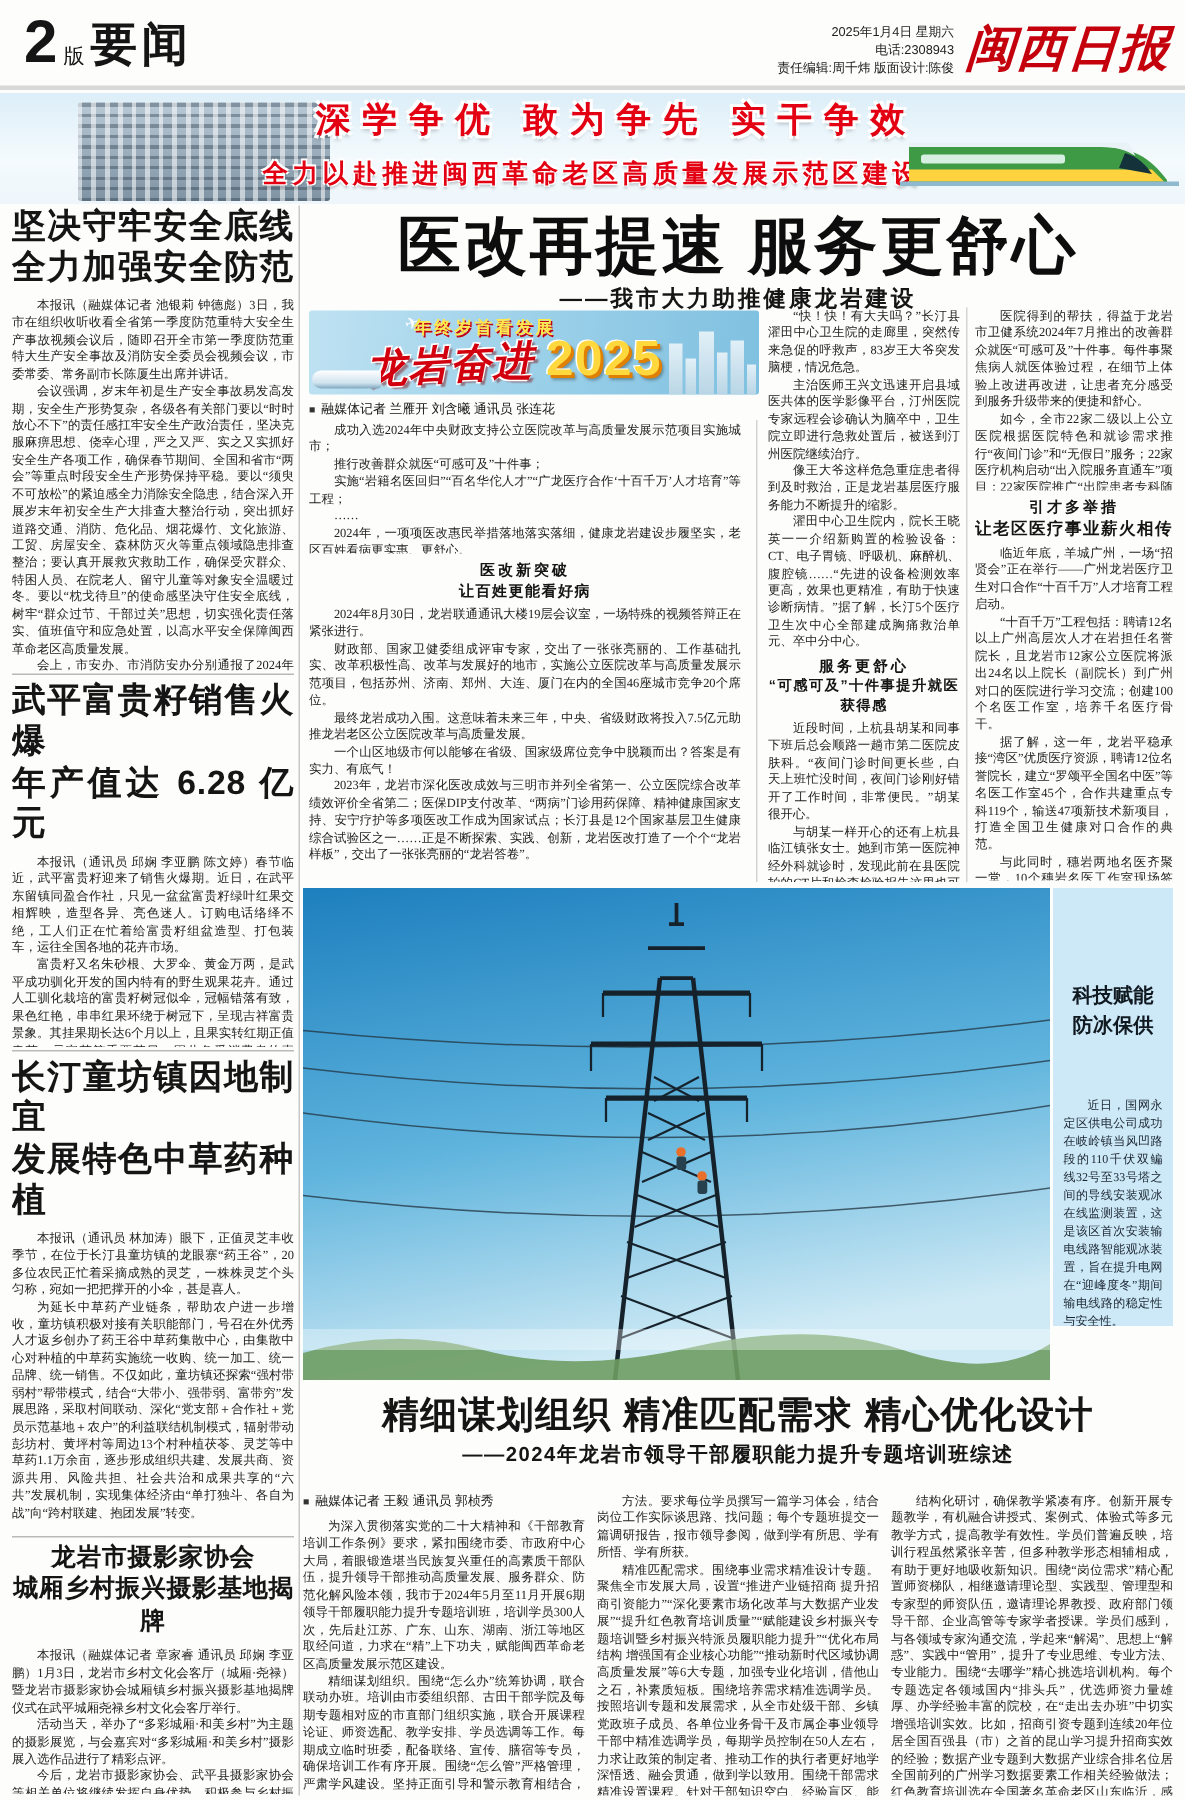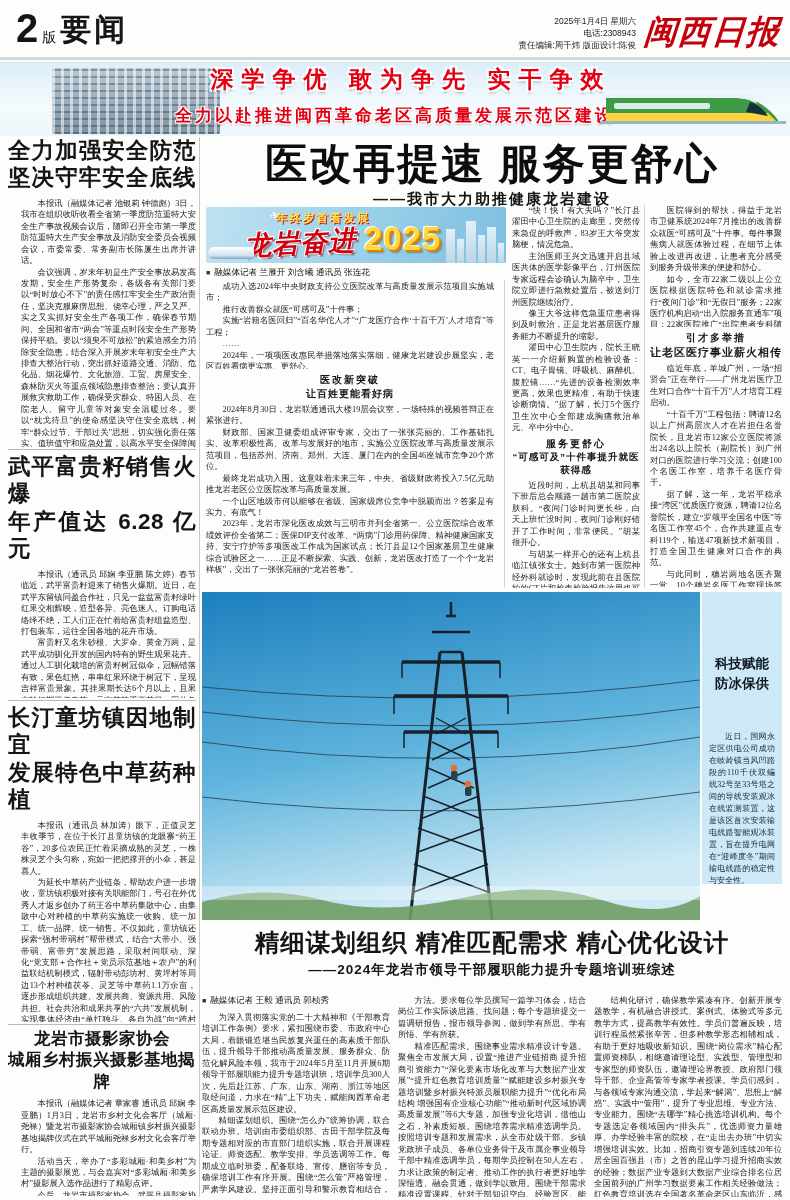--- a/index.html
+++ b/index.html
@@ -30,22 +30,22 @@
              color:#e30012;text-shadow:-2px -2px 0 #fff,2px -2px 0 #fff,-2px 2px 0 #fff,2px 2px 0 #fff,0 3px 3px rgba(0,0,0,.3);}
   .b-slogan2{position:absolute;left:0;top:42px;width:100%;text-align:center;
              font-family:"Liberation Sans",sans-serif;font-weight:900;font-size:17px;letter-spacing:3px;
              color:#e30012;text-shadow:-1px -1px 0 #fff,1px -1px 0 #fff,-1px 1px 0 #fff,1px 1px 0 #fff,0 2px 2px rgba(0,0,0,.25);}
   .b-train{position:absolute;right:4px;top:18px;}
   
   .vrule-main{position:absolute;left:199px;top:137px;width:1px;height:1060px;background:#c8c8c8;}
   .lart{position:absolute;left:8px;width:188px;overflow:hidden;}
   .l-head{font-family:"Liberation Sans",sans-serif;font-weight:900;font-size:22.5px;line-height:1.22;
           letter-spacing:.5px;text-align:justify;text-align-last:justify;}
-  .l-head.small{font-size:16.5px;text-align:left;text-align-last:center;line-height:1.3;}
-  .l-body{margin-top:6px;margin-left:13px;}
+  .l-head.small{font-size:16.5px;text-align:right;text-align-last:center;line-height:1.3;}
+  .l-body{margin-top:6px;}
   .l-body p,.colbox p{margin:0;text-indent:2em;font-size:8.3px;line-height:1.38;text-align:justify;color:#222;}
   .lrule{position:absolute;left:8px;width:188px;height:1px;background:#b9b9b9;}
   
   .m-title{position:absolute;left:202px;top:136px;width:580px;text-align:center;
            font-family:"Liberation Sans",sans-serif;font-weight:900;font-size:42px;letter-spacing:2px;color:#0d0d0d;}
   .m-sub{position:absolute;left:202px;top:190px;width:580px;text-align:center;
          font-family:"Liberation Sans",sans-serif;font-weight:700;font-size:15px;letter-spacing:2px;}
   .promo{position:absolute;left:206px;top:207px;width:300px;height:56px;overflow:hidden;border-radius:2px;
          background:linear-gradient(100deg,#bfe2f2 0%,#9fd2ea 45%,#7fc0e0 100%);}
   .p-sky{position:absolute;right:2px;bottom:0;display:flex;align-items:flex-end;gap:2px;opacity:.85;}
@@ -119,22 +119,22 @@
         <path d="M150 22 c8 2 14 8 18 14 l-22 -4 z" fill="#13323a"></path>
         <rect x="0" y="41" width="186" height="3" fill="#8fb9cf"></rect>
       </svg>
     </div>
   </div>
 
   <div class="vrule-main"></div>
 
   <div class="lart" style="top:137px;height:310px;">
     <div class="l-head">
+      <div>坚决守牢安全底线</div>
       <div>全力加强安全防范</div>
-      <div>坚决守牢安全底线</div>
     </div>
     <div class="l-body clip" style="height:250px;">
         <p>本报讯（融媒体记者 池银莉 钟德彪）3日，我市在组织收听收看全省第一季度防范重特大安全生产事故视频会议后，随即召开全市第一季度防范重特大生产安全事故及消防安全委员会视频会议，市委常委、常务副市长陈厦生出席并讲话。</p>
         <p>会议强调，岁末年初是生产安全事故易发高发期，安全生产形势复杂，各级各有关部门要以“时时放心不下”的责任感扛牢安全生产政治责任，坚决克服麻痹思想、侥幸心理，严之又严、实之又实抓好安全生产各项工作，确保春节期间、全国和省市“两会”等重点时段安全生产形势保持平稳。要以“须臾不可放松”的紧迫感全力消除安全隐患，结合深入开展岁末年初安全生产大排查大整治行动，突出抓好道路交通、消防、危化品、烟花爆竹、文化旅游、工贸、房屋安全、森林防灭火等重点领域隐患排查整治；要认真开展救灾救助工作，确保受灾群众、特困人员、在院老人、留守儿童等对象安全温暖过冬。要以“枕戈待旦”的使命感坚决守住安全底线，树牢“群众过节、干部过关”思想，切实强化责任落实、值班值守和应急处置，以高水平安全保障闽西革命老区高质量发展。</p>
         <p>会上，市安办、市消防安办分别通报了2024年全市安全生产、消防安全工作情况，部署了下一阶段重点工作。</p>
       </div>
   </div>
   <div class="lrule" style="top:449px;"></div>
 
   <div class="lart" style="top:453px;height:245px;">

